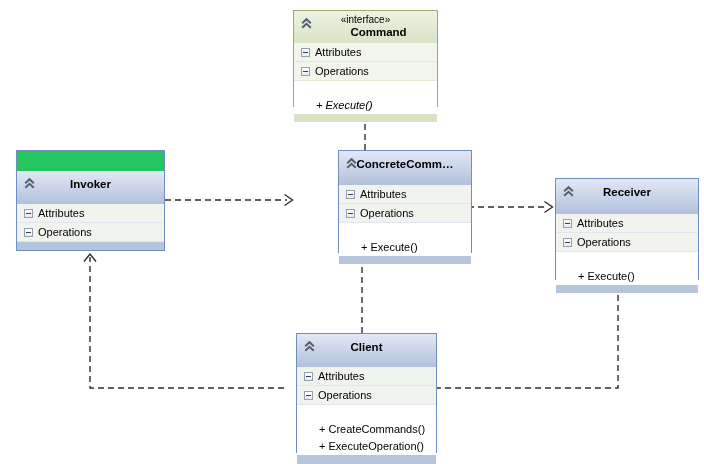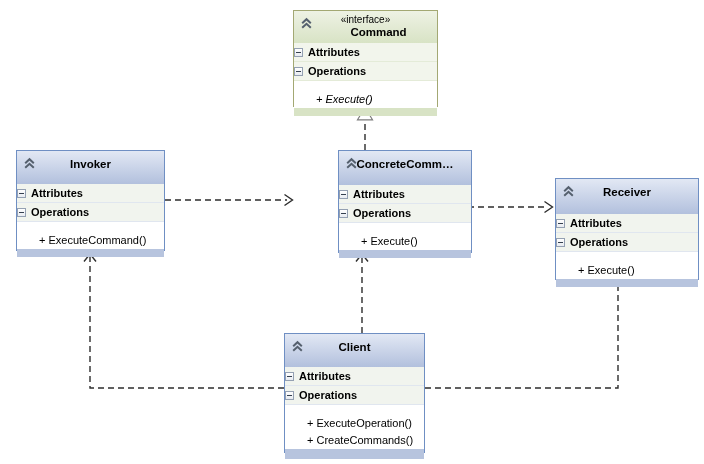--- a/index.html
+++ b/index.html
@@ -11,43 +11,43 @@
         background:#22c55e;}
   .ubox.class-kind{border:1px solid #6f8fc3;}
   .ubox.interface-kind{border:1px solid #a3a873;}
   .hdr{position:relative;flex:0 0 auto;text-align:center;}
   .class-kind .hdr{background:linear-gradient(#e2e8f4,#b2c0dd);}
   .interface-kind .hdr{background:linear-gradient(#eef2e4,#d8e3c5);}
   .hdr .title{display:block;font-weight:bold;font-size:11.5px;padding-top:7px;}
   .interface-kind .hdr .title{padding-top:1px;padding-left:26px;}
   .hdr .stereotype{display:block;font-size:10px;padding-top:3px;}
   .collapse-icon{position:absolute;left:6px;top:5px;width:13px;height:13px;}
-  .crow{flex:0 0 19px;display:flex;align-items:center;gap:5px;padding-left:0;
-        font-size:11px;box-sizing:border-box;font-weight:bold;}
+  .crow{flex:0 0 19px;display:flex;align-items:center;gap:5px;padding-left:7px;
+        font-size:11px;box-sizing:border-box;}
   .class-kind .crow{background:#f1f4ee;border-bottom:1px solid #e0e6ef;}
   .interface-kind .crow{background:#f2f5ec;border-bottom:1px solid #e4ebd8;}
-  .methods{flex:1 1 auto;background:#fff;padding-top:10px;}
+  .methods{flex:1 1 auto;background:#fff;padding-top:16px;}
   .mrow{font-size:11px;line-height:17px;padding-left:22px;white-space:nowrap;}
   .mrow.italic{font-style:italic;}
   .strip{flex:0 0 8px;}
   .class-kind .strip{background:#b7c4de;}
   .interface-kind .strip{background:#d8e3c5;}
   .expander{position:relative;display:inline-block;width:9px;height:9px;box-sizing:border-box;
             border:1px solid #94a0b2;background:linear-gradient(#ffffff,#e7ebf1);flex:0 0 9px;}
   .expander::after{content:"";position:absolute;left:1px;top:3px;width:5px;height:1px;background:#35404f;}
   
   .box-command {left:293px;top:10px;width:145px;height:97px;}
   .box-command .hdr{height:32px;}
-  .box-invoker {left:16px;top:150px;width:149px;height:101px;}
+  .box-invoker {left:16px;top:150px;width:149px;height:101px;justify-content:flex-end;}
   .box-invoker .hdr{height:33px;}
   .box-concrete{left:294px;top:150px;width:134px;height:103px;margin-left:44px;}
   .box-concrete .hdr{height:34px;}
   .box-receiver{left:555px;top:178px;width:144px;height:102px;}
   .box-receiver .hdr{height:35px;}
-  .box-client  {left:284px;top:333px;width:141px;height:120px;}
+  .box-client  {left:296px;top:333px;width:141px;height:120px;}
   .box-client .hdr{height:33px;}
   .box-client .strip{flex-basis:10px;}
 </style>
 </head>
 <body>
 
 <div id="canvas">
 
   <svg class="connectors" width="704" height="464" viewBox="0 0 704 464">
     <g stroke="#2d2d2d" stroke-width="1.4" fill="none">
@@ -108,23 +108,20 @@
       <span class="title">Invoker</span>
     </div>
     <div class="crow">
       <span class="expander"></span>
       <span>Attributes</span>
     </div>
     <div class="crow">
       <span class="expander"></span>
       <span>Operations</span>
     </div>
-    <div class="methods">
-      <div class="mrow">+ ExecuteCommand()</div>
-    </div>
     <div class="strip"></div>
   </div>
 
   <div class="ubox class-kind box-concrete">
     <div class="hdr">
       <span class="collapse-icon">
         <svg width="13" height="13" viewBox="0 0 13 13">
             <path d="M2.2 6.2 L6.5 2.2 L10.8 6.2" fill="none" stroke="#55606e" stroke-width="2"></path>
             <path d="M2.2 10.8 L6.5 6.8 L10.8 10.8" fill="none" stroke="#55606e" stroke-width="2"></path>
           </svg>
@@ -181,19 +178,19 @@
     </div>
     <div class="crow">
       <span class="expander"></span>
       <span>Attributes</span>
     </div>
     <div class="crow">
       <span class="expander"></span>
       <span>Operations</span>
     </div>
     <div class="methods">
+      <div class="mrow">+ CreateCommands()</div>
       <div class="mrow">+ ExecuteOperation()</div>
-      <div class="mrow">+ CreateCommands()</div>
     </div>
     <div class="strip"></div>
   </div>
 
 </div>
 
 </body></html>

